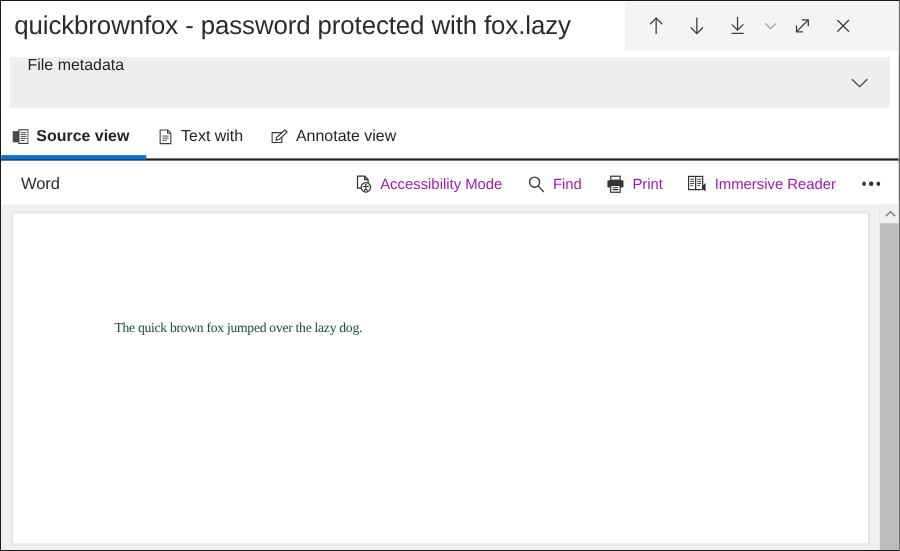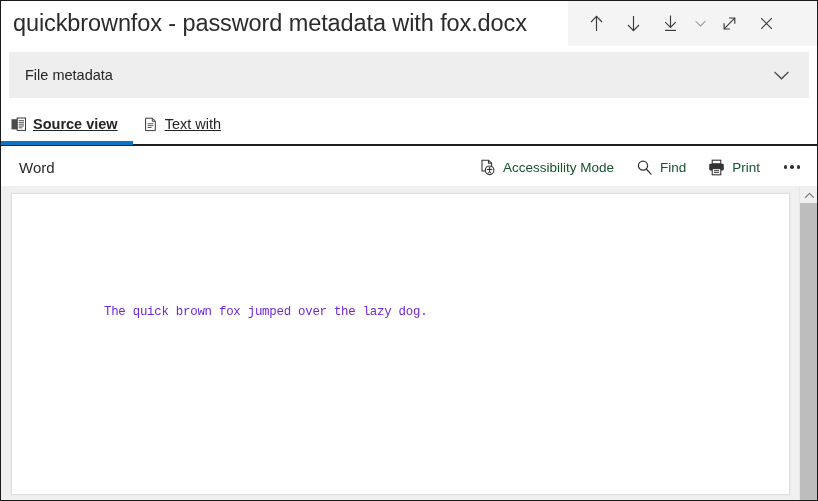--- a/index.html
+++ b/index.html
@@ -71,21 +71,20 @@
     width: 816px;
     height: 58px;
     background: #ffffff;
     padding: 6px 8px 6px 8px;
   }
   .metadata-bar {
     width: 100%;
     height: 46px;
     background: #eeeeee;
     display: flex;
-    align-items: center;
     justify-content: space-between;
     padding: 0 18px 0 16px;
     cursor: default;
   }
   .metadata-label {
     font-size: 14.5px;
     color: #252525;
     font-weight: 400;
   }
   .metadata-chevron { display: flex; align-items: center; }
@@ -105,21 +104,21 @@
     position: relative;
     height: 40px;
     display: flex;
     align-items: center;
     gap: 7px;
     padding: 0 15px 0 10px;
     cursor: default;
     font-size: 14.5px;
     color: #242424;
   }
-  .tab .tab-label { white-space: nowrap; text-decoration: underline; }
+  .tab .tab-label { white-space: nowrap; }
   .tab.active .tab-label { font-weight: 700; }
   .tab.active::after {
     content: "";
     position: absolute;
     left: 0; right: 0;
     bottom: -1px;
     height: 4px;
     background: #0a74cc;
   }
   .tab-icon { display: flex; align-items: center; }
@@ -141,21 +140,21 @@
   }
   .word-spacer { flex: 1 1 auto; }
   .wb-item {
     display: flex;
     align-items: center;
     gap: 7px;
     height: 30px;
     padding: 0 11px;
     cursor: default;
     font-size: 13.5px;
-    color: #14532d;
+    color: #a21caf;
     white-space: nowrap;
   }
   .wb-item .wb-icon { display: flex; align-items: center; }
   .wb-more {
     display: flex;
     align-items: center;
     justify-content: center;
     width: 30px;
     height: 30px;
     margin-left: 6px;
@@ -185,24 +184,24 @@
     top: 7px;
     width: 779px;
     height: 302px;
     background: #ffffff;
     border: 1px solid #dfdfdf;
     box-shadow: 0 0 2px rgba(0,0,0,0.07);
   }
   .doc-text {
     position: absolute;
     left: 92px;
-    top: 111px;
-    font-family: Liberation Mono, monospace;
+    top: 97px;
+    font-family: Liberation Serif, serif;
     font-size: 12.4px;
-    color: #6d28d9;
+    color: #14532d;
     letter-spacing: -0.25px;
     white-space: nowrap;
   }
 
   
   .scrollbar {
     position: absolute;
     right: 0;
     top: 185px;
     width: 18px;
@@ -228,21 +227,21 @@
     background: #bdbdbd;
     cursor: default;
   }
 </style>
 </head>
 <body>
 
 <div id="app">
 
   <div class="titlebar">
-    <div class="title-text">quickbrownfox - password metadata with fox.docx</div>
+    <div class="title-text">quickbrownfox - password protected with fox.lazy</div>
     <div class="title-actions">
 
       <div class="tbtn" title="Previous">
         <span>
           <svg width="17" height="19" viewBox="0 0 17 19">
             <path d="M8.5 2.5 L8.5 17" stroke="#3a3a3a" stroke-width="1.15" fill="none"></path>
             <path d="M3.4 7.6 L8.5 2.4 L13.6 7.6" stroke="#3a3a3a" stroke-width="1.15" fill="none" stroke-linecap="square"></path>
           </svg>
         </span>
       </div>
@@ -323,20 +322,29 @@
       <span class="tab-icon">
         <svg width="15" height="15" viewBox="0 0 15 15">
           <path d="M2.6 1.2 H9.4 L12.3 4.1 V13.6 H2.6 Z" fill="#ffffff" stroke="#3a3a3a" stroke-width="1"></path>
           <path d="M9.3 1.4 V4.2 H12.1" fill="none" stroke="#3a3a3a" stroke-width="1"></path>
           <path d="M4.6 6.7 H10.3 M4.6 8.6 H10.3 M4.6 10.5 H8.6" stroke="#4a4a4a" stroke-width="0.9"></path>
         </svg>
       </span>
       <span class="tab-label">Text with</span>
     </div>
 
+    <div class="tab">
+      <span class="tab-icon">
+        <svg width="16" height="15" viewBox="0 0 16 15">
+          <path d="M1.4 3.6 H10.2 V12.6 H1.4 Z" fill="#ffffff" stroke="#3a3a3a" stroke-width="1"></path>
+          <path d="M5.4 8.0 L13.0 1.2 L15.0 3.0 L7.6 9.9 L4.9 10.6 Z" fill="#ffffff" stroke="#3a3a3a" stroke-width="1" stroke-linejoin="round"></path>
+        </svg>
+      </span>
+      <span class="tab-label">Annotate view</span>
+    </div>
 
   </div>
 
   <div class="wordbar">
     <span class="word-label">Word</span>
     <span class="word-spacer"></span>
 
     <div class="wb-item">
       <span class="wb-icon">
         <svg width="16" height="17" viewBox="0 0 16 17">
@@ -365,20 +373,32 @@
         <svg width="17" height="17" viewBox="0 0 17 17">
           <rect x="4.2" y="1.2" width="8.6" height="3.6" fill="#ffffff" stroke="#333333" stroke-width="1.1"></rect>
           <rect x="1.2" y="4.8" width="14.6" height="6.6" rx="1.1" fill="#333333"></rect>
           <rect x="4.2" y="9.6" width="8.6" height="6.2" fill="#ffffff" stroke="#333333" stroke-width="1.1"></rect>
           <path d="M6.0 11.6 H11.0 M6.0 13.4 H11.0" stroke="#333333" stroke-width="0.95"></path>
         </svg>
       </span>
       <span>Print</span>
     </div>
 
+    <div class="wb-item">
+      <span class="wb-icon">
+        <svg width="18" height="17" viewBox="0 0 18 17">
+          <rect x="1.0" y="1.4" width="6.4" height="12.0" fill="#ffffff" stroke="#333333" stroke-width="1.1"></rect>
+          <rect x="7.4" y="1.4" width="6.4" height="12.0" fill="#ffffff" stroke="#333333" stroke-width="1.1"></rect>
+          <path d="M2.5 4.0 H5.9 M2.5 5.9 H5.9 M2.5 7.8 H5.9 M2.5 9.7 H5.0" stroke="#333333" stroke-width="0.85"></path>
+          <path d="M8.9 4.0 H12.3 M8.9 5.9 H12.3 M8.9 7.8 H12.3 M8.9 9.7 H11.4" stroke="#333333" stroke-width="0.85"></path>
+          <path d="M13.3 10.0 L16.4 7.4 V15.0 L13.3 12.4 Z" fill="#333333"></path>
+        </svg>
+      </span>
+      <span>Immersive Reader</span>
+    </div>
 
     <div class="wb-more">
       <span class="dots">
           <i></i>
           <i></i>
           <i></i>
         </span>
     </div>
   </div>
 

